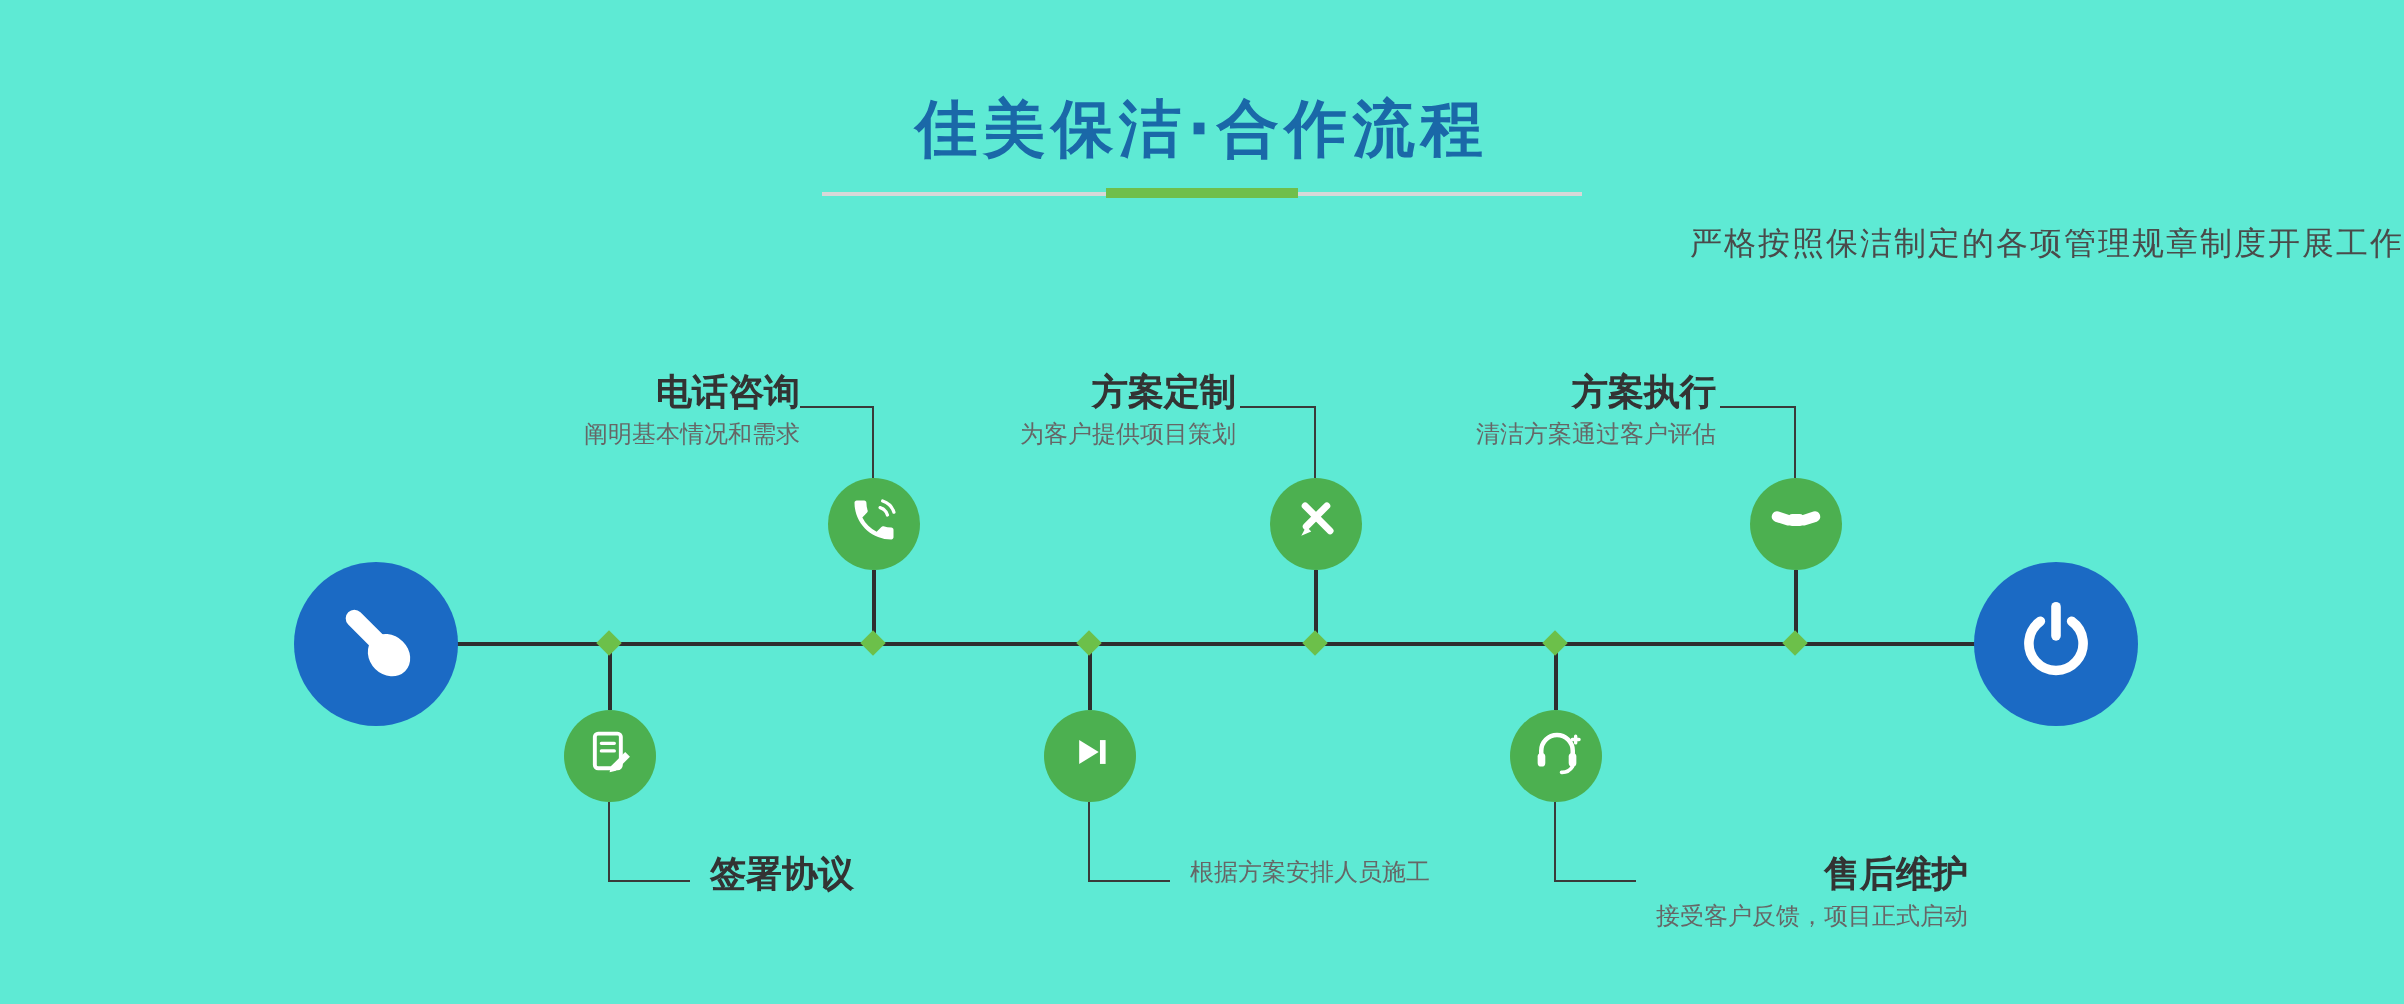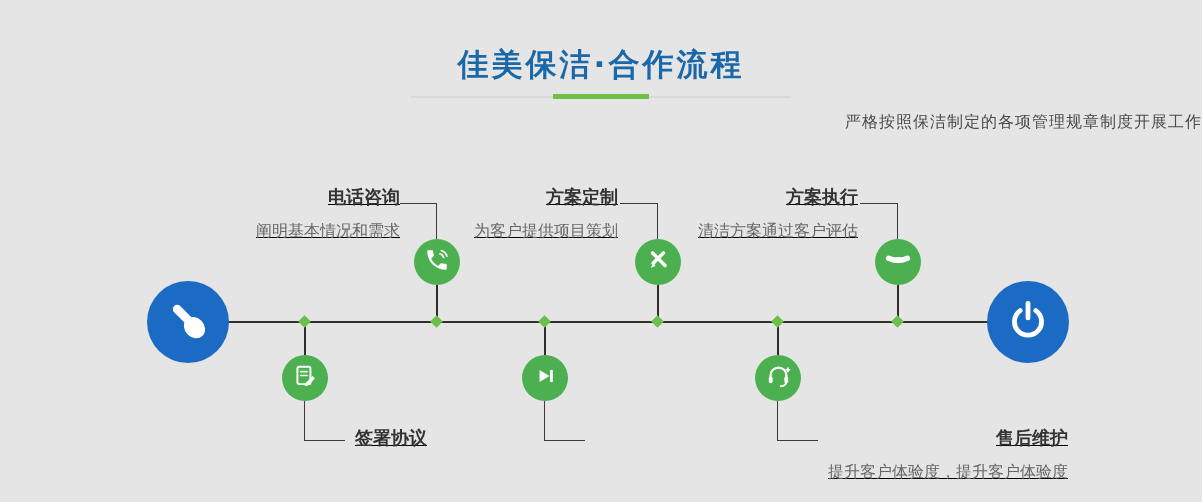--- a/index.html
+++ b/index.html
@@ -1,17 +1,17 @@
 <!DOCTYPE html>
 <html><head>
 <meta charset="utf-8">
 <style>
   html,body{margin:0;padding:0;background:#fff;}
   .stage{
-    position:relative;width:1202px;height:502px;background:#e5e5e5;
+    position:relative;width:1202px;height:502px;background:#5eead4;
     font-family:"DejaVu Sans","Liberation Sans",sans-serif;overflow:hidden;
   }
   .main-title{
     position:absolute;top:44px;left:0;width:100%;text-align:center;
     font-size:31px;font-weight:bold;color:#1a68a8;letter-spacing:3px;
   }
   .divider{position:absolute;top:96px;left:411px;width:380px;height:2px;background:#d8d8d8;}
   .divider-accent{position:absolute;top:94px;left:553px;width:96px;height:5px;background:#6fbf4b;}
   .subtitle{
     position:absolute;top:112px;left:0;width:100%;text-align:right;
@@ -25,23 +25,23 @@
   .big-circle.start{left:147px;}
   .big-circle.end{left:987px;}
   .step-circle{
     position:absolute;width:46px;height:46px;border-radius:50%;background:#4cb050;
     display:flex;align-items:center;justify-content:center;
   }
   .stem{position:absolute;width:2px;background:#2e2e2e;}
   .diamond{position:absolute;width:9px;height:9px;background:#6cc04a;transform:rotate(45deg);top:317px;}
   .conn-h{position:absolute;height:1px;background:#3a3a3a;}
   .conn-v{position:absolute;width:1px;background:#3a3a3a;}
-  .label{position:absolute;white-space:nowrap;text-decoration:underline;}
+  .label{position:absolute;white-space:nowrap;}
   .label .t{font-size:18px;font-weight:bold;color:#333;line-height:22px;}
-  .label .d{font-size:16px;color:#666;line-height:18px;margin-top:14px;}
+  .label .d{font-size:12px;color:#666;line-height:18px;margin-top:0;}
   .label.top{text-align:right;top:186px;}
   .label.bottom{text-align:right;top:427px;}
 
   
   .c-t0{left:414px;top:239px;} .c-t1{left:635px;top:239px;} .c-t2{left:875px;top:239px;}
   .stem-t0{left:436px;top:285px;height:36px;} .stem-t1{left:657px;top:285px;height:36px;} .stem-t2{left:897px;top:285px;height:36px;}
   .dia-t0{left:432px;} .dia-t1{left:653px;} .dia-t2{left:893px;}
   .ch-t0{top:203px;left:400px;width:37px;} .ch-t1{top:203px;left:620px;width:38px;} .ch-t2{top:203px;left:860px;width:38px;}
   .cv-t0{left:436px;top:203px;height:36px;} .cv-t1{left:657px;top:203px;height:36px;} .cv-t2{left:897px;top:203px;height:36px;}
   .lab-t0{right:802px;} .lab-t1{right:584px;} .lab-t2{right:344px;}
@@ -163,36 +163,37 @@
     <div class="conn-h ch-b1"></div>
     <div class="step-circle c-b1">
       <span>
         <svg width="26" height="26" viewBox="0 0 24 24">
           <path fill="#fff" d="M7 6.5v11l9-5.5z"></path>
           <rect x="16.6" y="6.5" width="2.6" height="11" fill="#fff"></rect>
         </svg>
       </span>
     </div>
     <div class="label bottom lab-b1">
+      <div class="d">根据方案安排人员施工</div>
     </div>
 
     <div class="stem stem-b2"></div>
     <div class="diamond dia-b2"></div>
     <div class="conn-v cv-b2"></div>
     <div class="conn-h ch-b2"></div>
     <div class="step-circle c-b2">
       <span>
         <svg width="27" height="27" viewBox="0 0 24 24">
           <path fill="none" stroke="#fff" stroke-width="2" d="M5 13.5v-2.5a7 7 0 0 1 14 0v2.5"></path>
           <rect x="3.4" y="12" width="3.4" height="6" rx="1.6" fill="#fff"></rect>
           <rect x="17.2" y="12" width="3.4" height="6" rx="1.6" fill="#fff"></rect>
           <path fill="none" stroke="#fff" stroke-width="1.6" stroke-linecap="round" d="M18.9 18a5.5 5.5 0 0 1-4.9 2.6"></path>
           <path stroke="#fff" stroke-width="1.5" stroke-linecap="round" d="M20.3 4.5v3M18.8 6h3"></path>
         </svg>
       </span>
     </div>
     <div class="label bottom lab-b2">
       <div class="t">售后维护</div>
-      <div class="d">提升客户体验度，提升客户体验度</div>
+      <div class="d">接受客户反馈，项目正式启动</div>
     </div>
 
   </div>
 </div>
 
 </body></html>

